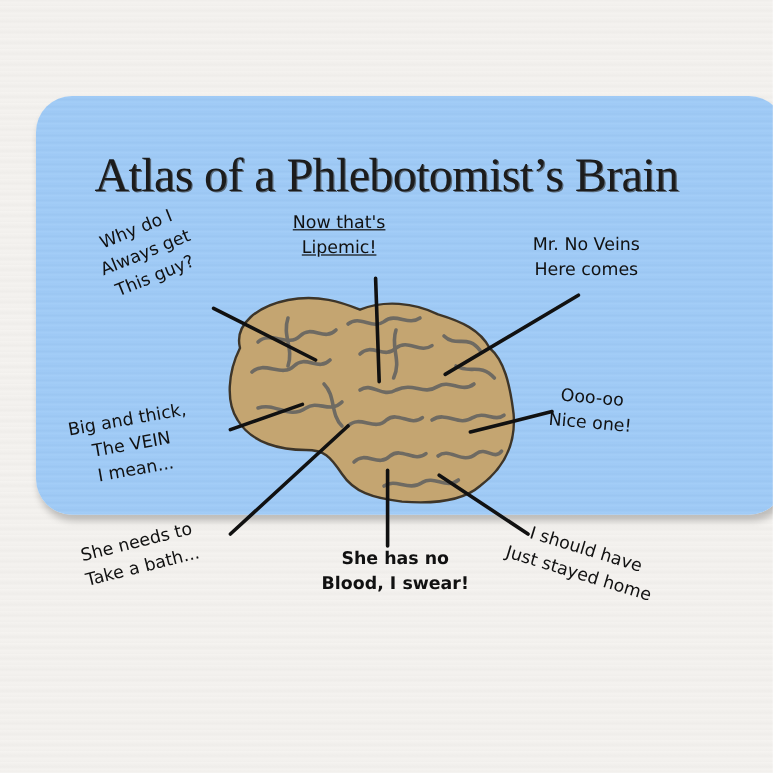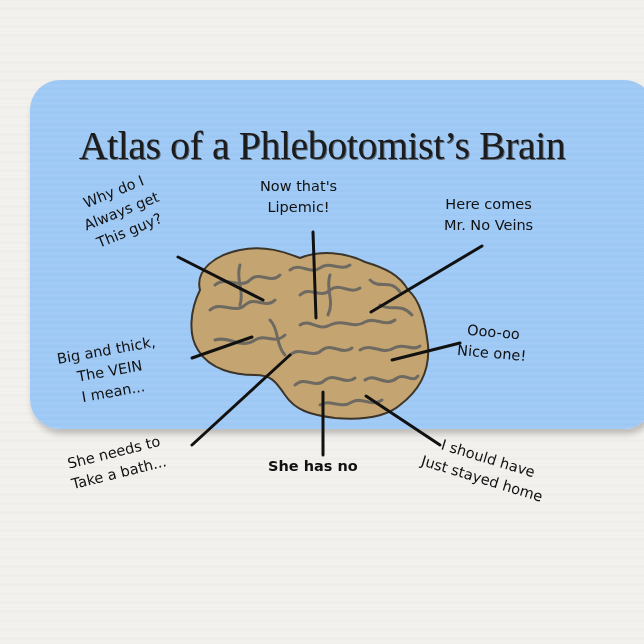--- a/index.html
+++ b/index.html
@@ -69,46 +69,47 @@
     <line x1="366" y1="396" x2="440" y2="445"></line>
   </g>
 </svg>
 
 <div class="lbl" style="left:82px;top:180px;transform:rotate(-22deg);transform-origin:center;">
   <div>Why do I</div>
   <div>Always get</div>
   <div>This guy?</div>
 </div>
 
-<div class="lbl" style="left:260px;top:176px;">
+<div class="lbl" style="left:244px;top:176px;text-decoration:underline;">
   <div>Now that's</div>
   <div>Lipemic!</div>
 </div>
 
 <div class="lbl" style="left:444px;top:194px;">
+  <div>Mr. No Veins</div>
   <div>Here comes</div>
-  <div>Mr. No Veins</div>
 </div>
 
 <div class="lbl" style="left:60px;top:340px;transform:rotate(-10deg);">
   <div>Big and thick,</div>
   <div>The VEIN</div>
   <div>I mean...</div>
 </div>
 
 <div class="lbl" style="left:458px;top:322px;transform:rotate(5deg);">
   <div>Ooo-oo</div>
   <div>Nice one!</div>
 </div>
 
 <div class="lbl" style="left:68px;top:442px;transform:rotate(-14deg);">
   <div>She needs to</div>
   <div>Take a bath...</div>
 </div>
 
 <div class="lbl" style="left:268px;top:456px;font-weight:bold;">
   <div>She has no</div>
+  <div>Blood, I swear!</div>
 </div>
 
 <div class="lbl" style="left:422px;top:448px;transform:rotate(17deg);">
   <div>I should have</div>
   <div>Just stayed home</div>
 </div>
 
 </body></html>

